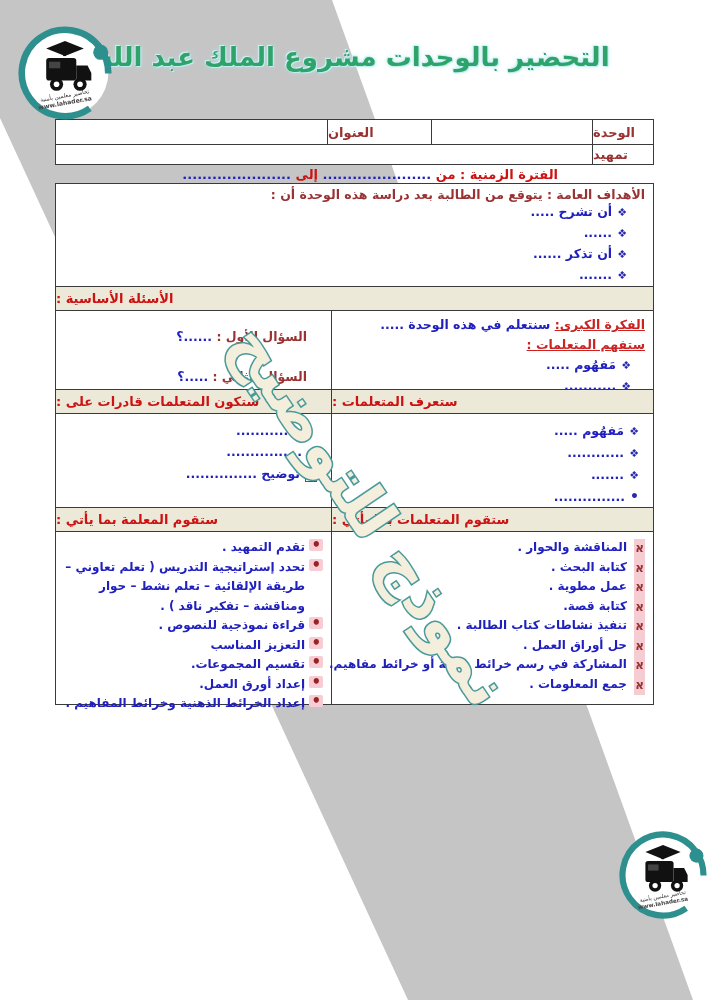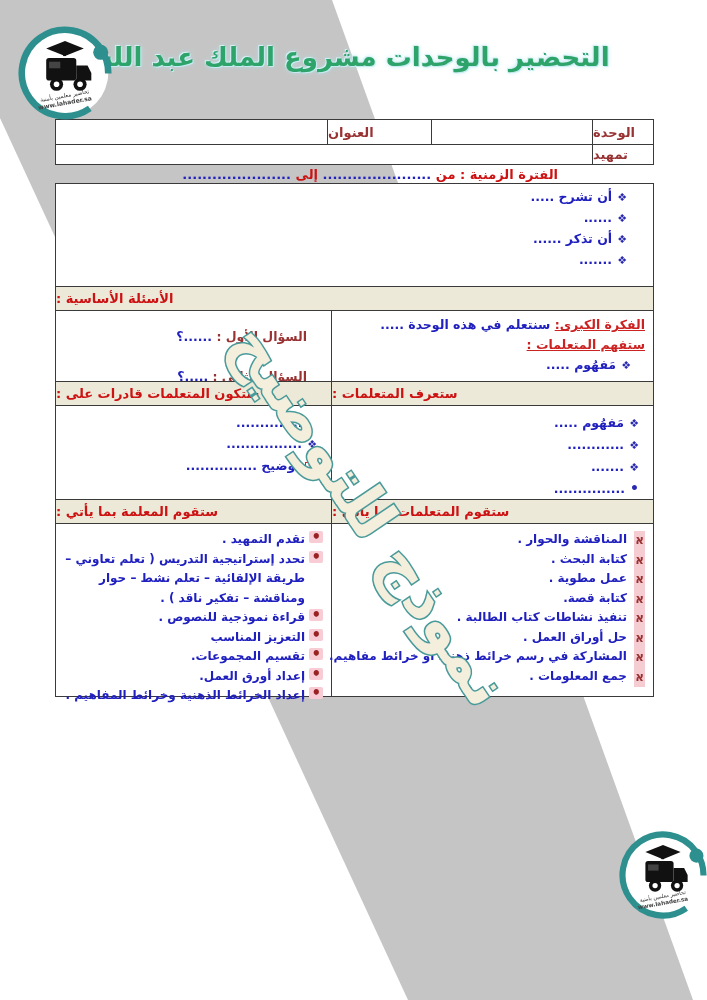--- a/index.html
+++ b/index.html
@@ -93,36 +93,37 @@
       <div class="row noborder period-row">
         <span class="red">الفترة الزمنية : من</span>&nbsp;
         <span class="blue">......................</span>&nbsp;
         <span class="red">إلى</span>&nbsp;
         <span class="blue">......................</span>
       </div>
 
 
       <div class="row" style="height:104px">
         <div class="goals-cell">
+          <div class="goals-label">الأهداف العامة : يتوقع من الطالبة بعد دراسة هذه الوحدة أن :</div>
           <ul class="goals-list">
             <li><span class="mk">❖</span><span>أن تشرح .....</span></li>
             <li><span class="mk">❖</span><span>......</span></li>
             <li><span class="mk">❖</span><span>أن تذكر ......</span></li>
             <li><span class="mk">❖</span><span>.......</span></li>
           </ul>
         </div>
       </div>
 
       <div class="row beige" style="height:25px">
         <div class="c center hdr" style="flex:1">
           <span>الأسئلة الأساسية :</span>
         </div>
       </div>
 
-      <div class="row" style="height:72px">
+      <div class="row" style="height:80px">
         <div class="c div" style="width:322px;align-items:flex-start">
           <div class="ideas-cellR">
             <div>
               <span class="u-red">الفكرة الكبرى:</span>
               <span class="blue">سنتعلم في هذه الوحدة .....</span>
             </div>
             <div>
               <span class="u-red">ستفهم المتعلمات :</span>
             </div>
             <ul class="ideas-items">

